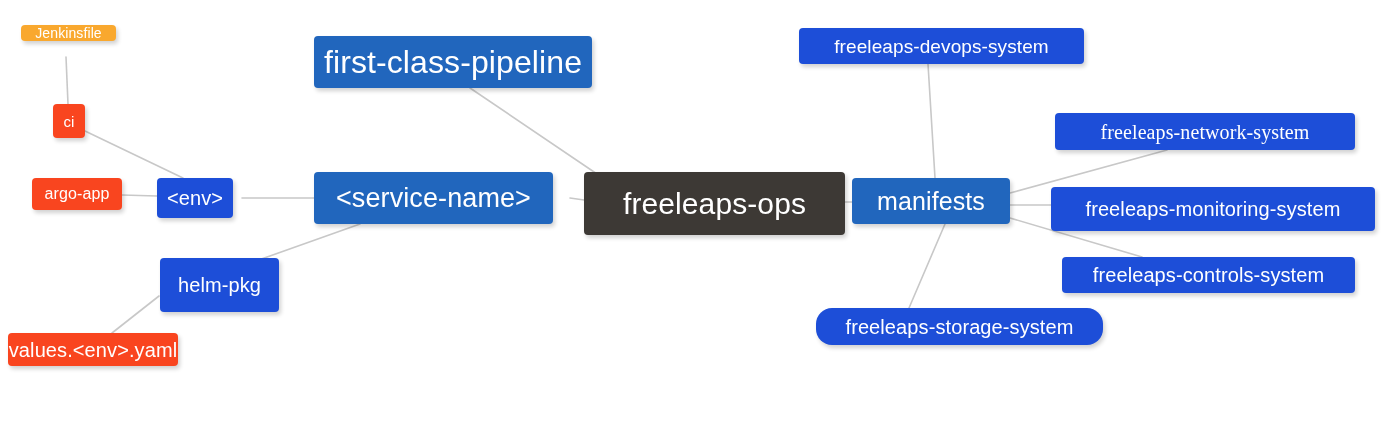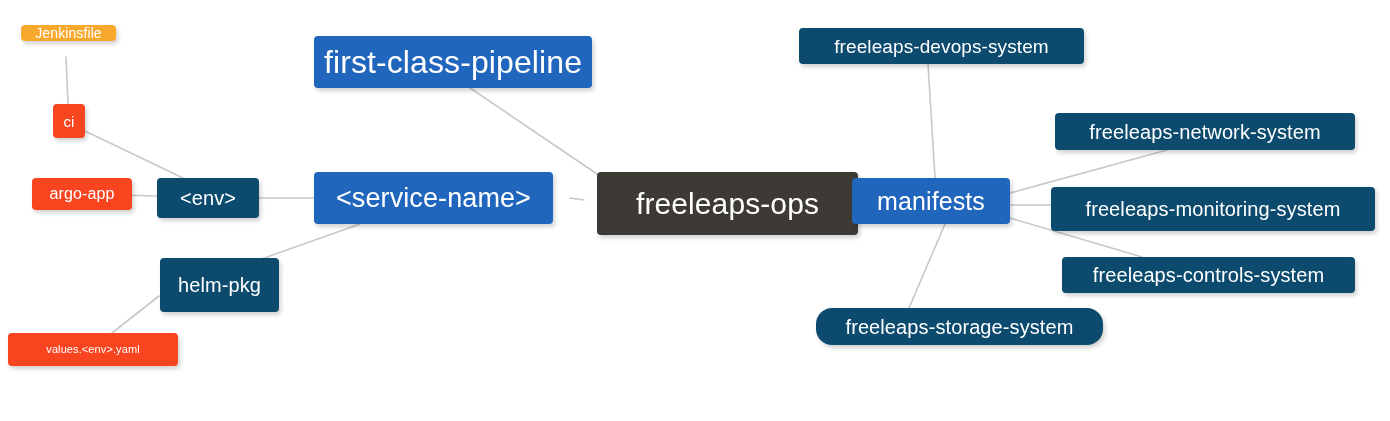--- a/index.html
+++ b/index.html
@@ -17,21 +17,21 @@
     box-sizing:border-box;
     color:#ffffff;
     border-radius:4px;
     white-space:nowrap;
     line-height:1;
     box-shadow:2px 3px 4px rgba(0,0,0,0.18);
     letter-spacing:0.1px;
   }
   .n-root  {background:#3d3935;}
   .n-blue  {background:#2166bd;}
-  .n-green {background:#0c4a6e;}
+  .n-green {background:#1d4ed8;}
   .n-red   {background:#f9451f;}
   .n-amber {background:#f9a82e;}
 </style>
 </head>
 <body>
 
 <div id="canvas">
   <svg id="edges" viewBox="0 0 1390 421" xmlns="http://www.w3.org/2000/svg">
       <line x1="584" y1="200" x2="570" y2="198" stroke="#c8c8c8" stroke-width="1.6" stroke-linecap="round"></line>
       <line x1="600" y1="176" x2="470" y2="88" stroke="#c8c8c8" stroke-width="1.6" stroke-linecap="round"></line>
@@ -42,29 +42,29 @@
       <line x1="183" y1="178" x2="85" y2="131" stroke="#c8c8c8" stroke-width="1.6" stroke-linecap="round"></line>
       <line x1="68" y1="104" x2="66" y2="57" stroke="#c8c8c8" stroke-width="1.6" stroke-linecap="round"></line>
       <line x1="159" y1="296" x2="112" y2="333" stroke="#c8c8c8" stroke-width="1.6" stroke-linecap="round"></line>
       <line x1="935" y1="178" x2="928" y2="64" stroke="#c8c8c8" stroke-width="1.6" stroke-linecap="round"></line>
       <line x1="1010" y1="193" x2="1167" y2="150" stroke="#c8c8c8" stroke-width="1.6" stroke-linecap="round"></line>
       <line x1="1010" y1="205" x2="1051" y2="205" stroke="#c8c8c8" stroke-width="1.6" stroke-linecap="round"></line>
       <line x1="1010" y1="218" x2="1142" y2="257" stroke="#c8c8c8" stroke-width="1.6" stroke-linecap="round"></line>
       <line x1="945" y1="224" x2="909" y2="308" stroke="#c8c8c8" stroke-width="1.6" stroke-linecap="round"></line>
     </svg>
   <div id="node-layer">
-      <div class="node n-root" style="left: 584px; top: 172px; width: 261px; height: 63px; font-size: 30px; margin-left: 13px;">freeleaps-ops</div>
+      <div class="node n-root" style="left: 584px; top: 172px; width: 261px; height: 63px; font-size: 30px;">freeleaps-ops</div>
       <div class="node n-blue" style="left: 314px; top: 36px; width: 278px; height: 52px; font-size: 32px;">first-class-pipeline</div>
       <div class="node n-blue" style="left: 314px; top: 172px; width: 239px; height: 52px; font-size: 27px;">&lt;service-name&gt;</div>
       <div class="node n-blue" style="left: 852px; top: 178px; width: 158px; height: 46px; font-size: 25px;">manifests</div>
-      <div class="node n-green" style="left: 157px; top: 178px; width: 102px; height: 40px; font-size: 20px;">&lt;env&gt;</div>
+      <div class="node n-green" style="left: 157px; top: 178px; width: 76px; height: 40px; font-size: 20px;">&lt;env&gt;</div>
       <div class="node n-green" style="left: 160px; top: 258px; width: 119px; height: 54px; font-size: 20px;">helm-pkg</div>
       <div class="node n-green" style="left: 799px; top: 28px; width: 285px; height: 36px; font-size: 19px;">freeleaps-devops-system</div>
-      <div class="node n-green" style="left: 1055px; top: 113px; width: 300px; height: 37px; font-size: 20px;">freeleaps-network-system</div>
+      <div class="node n-green" style="left: 1055px; top: 113px; width: 300px; height: 37px; font-size: 20px; font-family: Liberation Serif, serif;">freeleaps-network-system</div>
       <div class="node n-green" style="left: 1051px; top: 187px; width: 324px; height: 44px; font-size: 20px;">freeleaps-monitoring-system</div>
       <div class="node n-green" style="left: 1062px; top: 257px; width: 293px; height: 36px; font-size: 20px;">freeleaps-controls-system</div>
       <div class="node n-green" style="left: 816px; top: 308px; width: 287px; height: 37px; font-size: 20px; border-radius: 16px;">freeleaps-storage-system</div>
       <div class="node n-amber" style="left: 21px; top: 25px; width: 95px; height: 16px; font-size: 14px;">Jenkinsfile</div>
       <div class="node n-red" style="left: 53px; top: 104px; width: 32px; height: 34px; font-size: 15px;">ci</div>
-      <div class="node n-red" style="left: 32px; top: 178px; width: 100px; height: 32px; font-size: 16px;">argo-app</div>
-      <div class="node n-red" style="left: 8px; top: 333px; width: 170px; height: 33px; font-size: 11px;">values.&lt;env&gt;.yaml</div>
+      <div class="node n-red" style="left: 32px; top: 178px; width: 90px; height: 32px; font-size: 16px;">argo-app</div>
+      <div class="node n-red" style="left: 8px; top: 333px; width: 170px; height: 33px; font-size: 20px;">values.&lt;env&gt;.yaml</div>
     </div>
 </div>
 
 </body></html>

